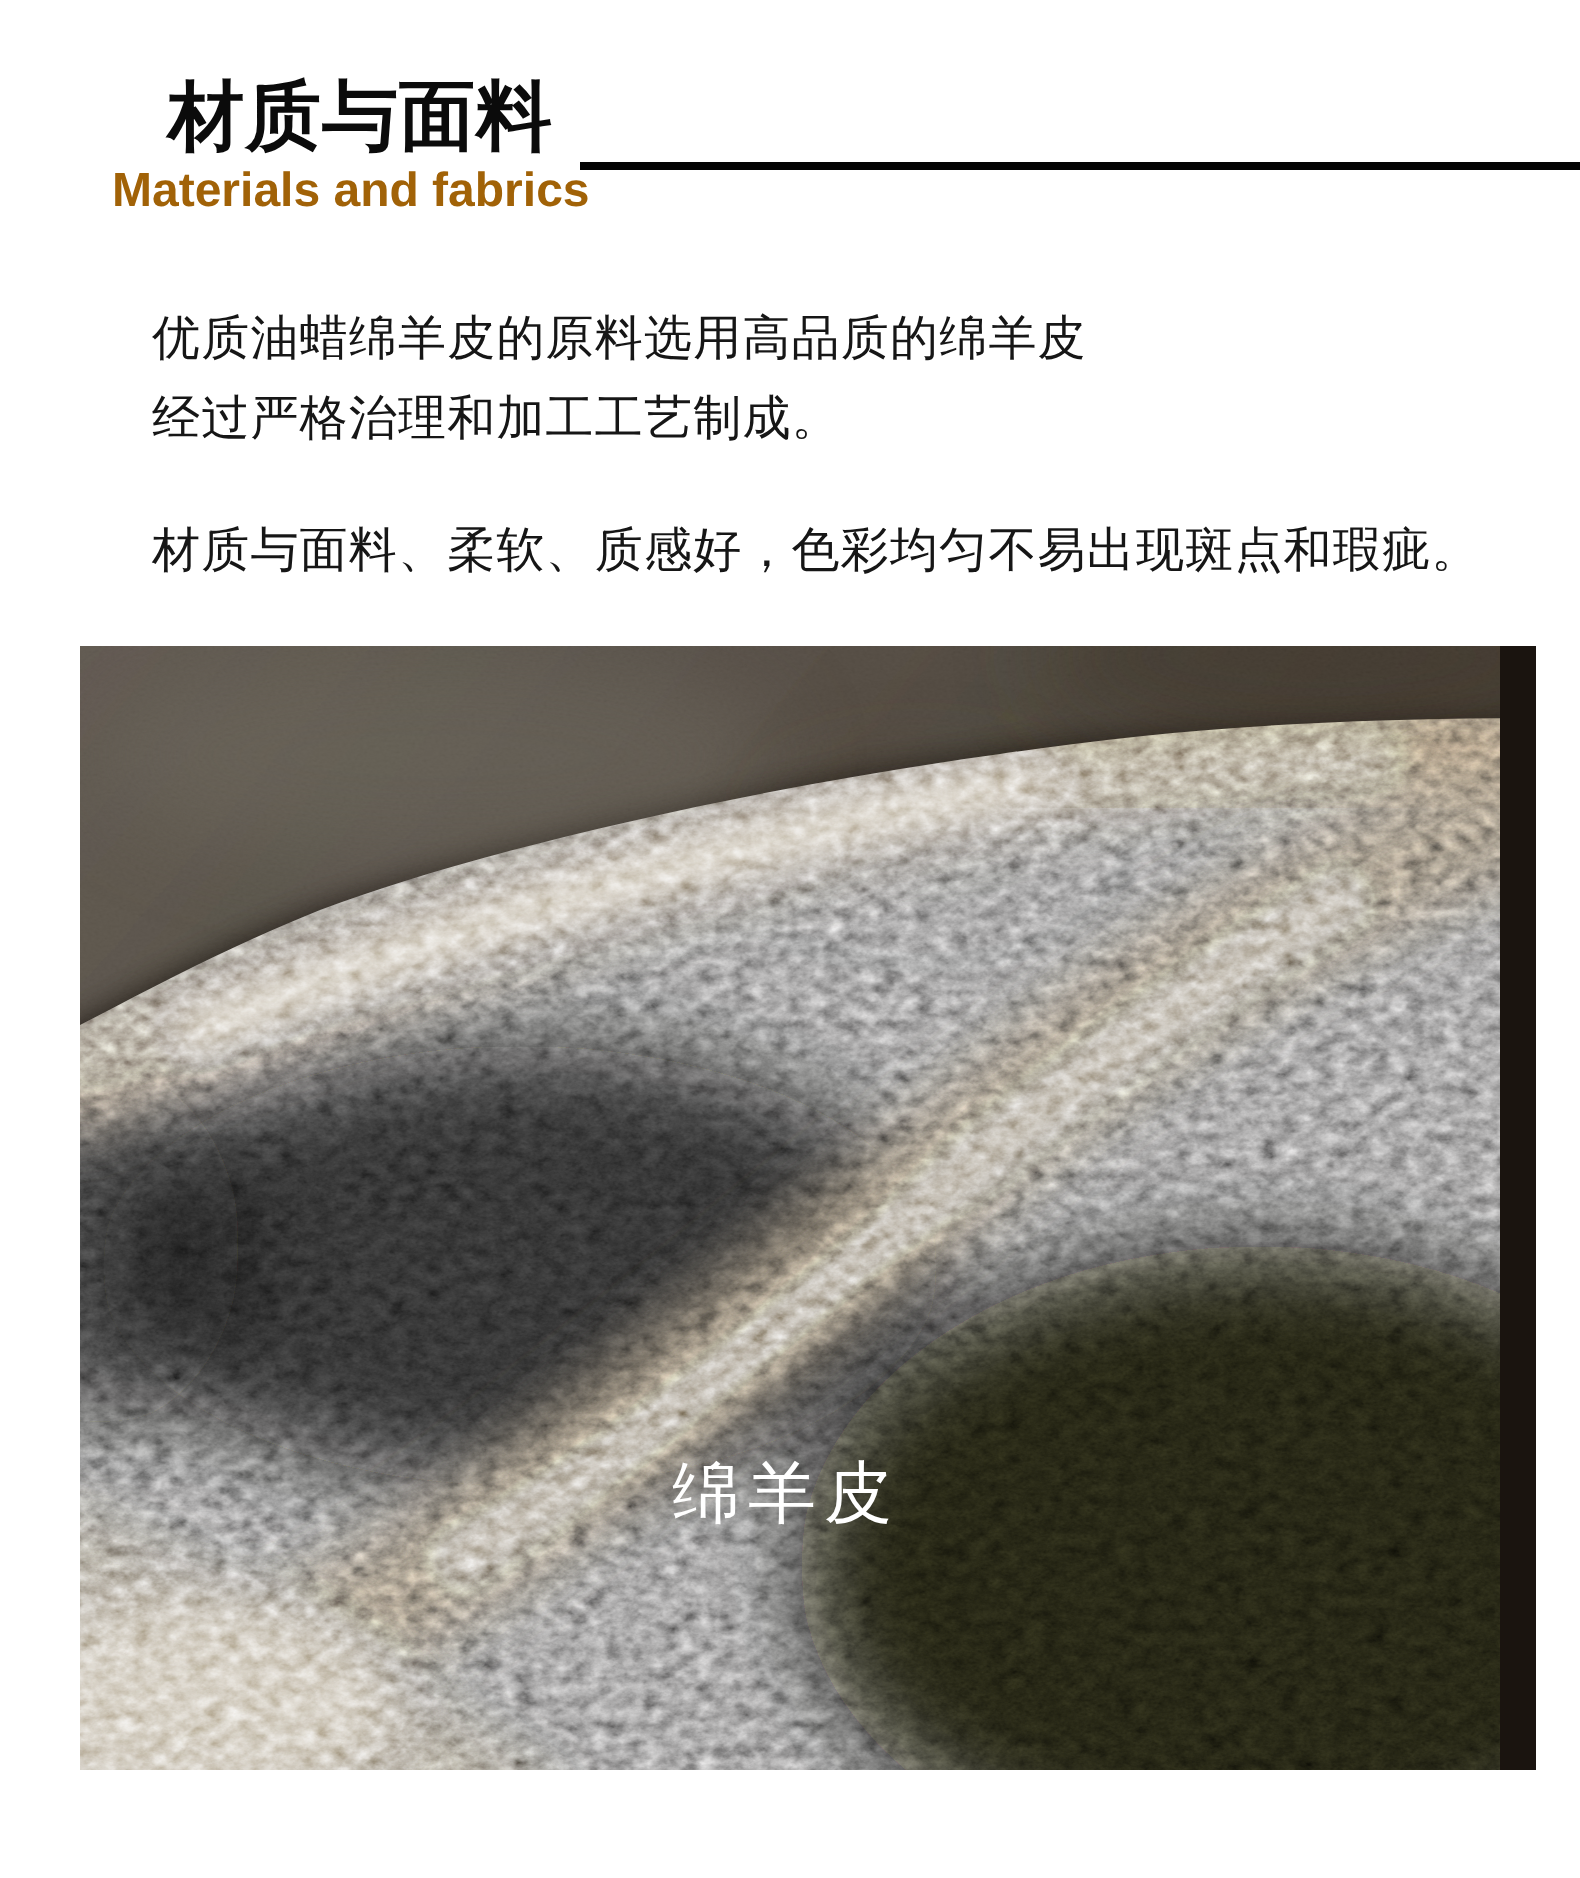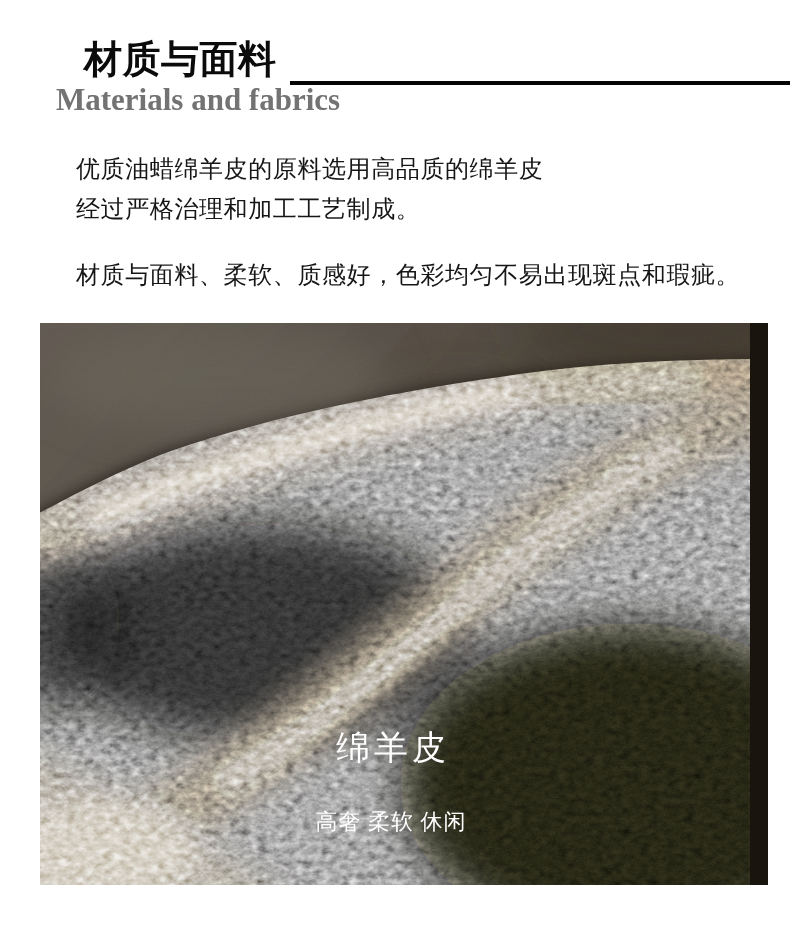--- a/index.html
+++ b/index.html
@@ -1,34 +1,34 @@
 <!DOCTYPE html>
 <html><head>
 <meta charset="utf-8">
 <style>
   html,body{margin:0;padding:0;background:#ffffff;}
   .page{
     position:relative;
     width:790px;height:939px;
     background:#ffffff;
     overflow:hidden;
-    font-family:Liberation Serif, serif;
+    font-family:Liberation Sans, sans-serif;
     color:#111;
   }
   
   .title-zh{
     position:absolute;left:84px;top:40px;
     margin:0;
     font-size:38px;line-height:1;font-weight:700;
     color:#0b0b0b;letter-spacing:0.5px;white-space:nowrap;
   }
   .title-en{
     position:absolute;left:56px;top:84px;
-    font-size:31px;line-height:1;font-weight:600;
-    color:#737373;letter-spacing:0px;white-space:nowrap;
+    font-size:24px;line-height:1;font-weight:600;
+    color:#a16207;letter-spacing:0px;white-space:nowrap;
   }
   .header-rule{
     position:absolute;left:290px;top:81px;
     width:500px;height:4px;background:#040404;
   }
   
   .desc p{
     position:absolute;margin:0;left:76px;
     font-size:24px;line-height:1.15;font-weight:400;
     color:#161616;letter-spacing:0.6px;white-space:nowrap;
@@ -135,16 +135,15 @@
         <ellipse cx="60" cy="530" rx="100" ry="55" fill="#cfc5b1" filter="url(#b14)" opacity="0.7"></ellipse>
 
         <rect x="-20" y="-20" width="750" height="620" filter="url(#grain)" opacity="0.9" style="mix-blend-mode:overlay"></rect>
         <rect x="-20" y="-20" width="750" height="620" filter="url(#fgrain)" opacity="0.22" style="mix-blend-mode:soft-light"></rect>
       </g>
 
       <rect x="-20" y="-20" width="750" height="620" filter="url(#fgrain)" opacity="0.12" style="mix-blend-mode:soft-light"></rect>
     </svg>
 
     <figcaption class="cap-main">绵羊皮</figcaption>
-    <div class="cap-sub">高奢 柔软 休闲</div>
   </figure>
 
 </div>
 
 </body></html>

